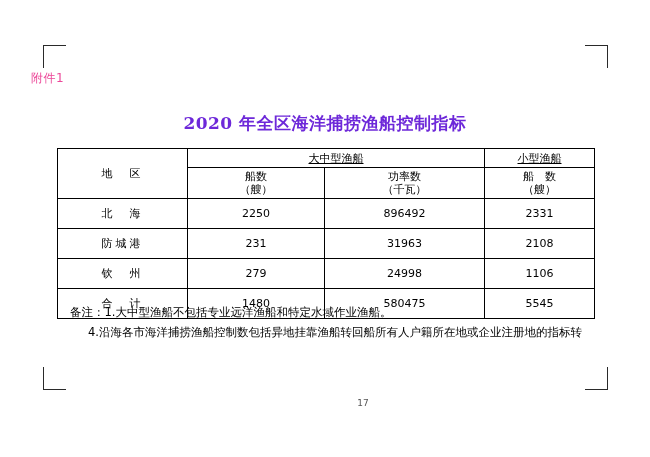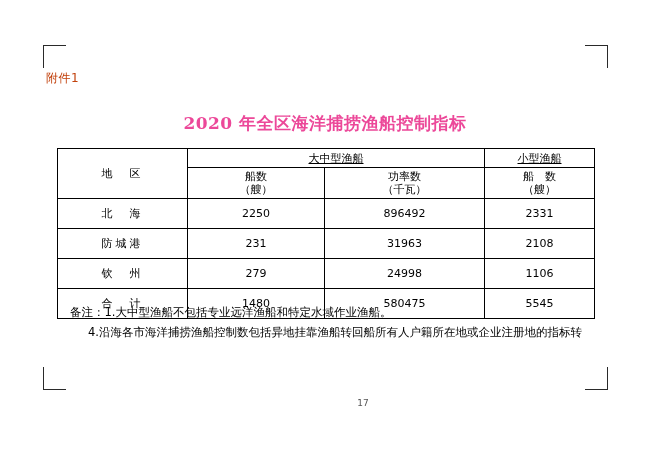--- a/index.html
+++ b/index.html
@@ -26,37 +26,37 @@
     width: 22px;
     height: 22px;
   }
   .crop.tl { left: 43px;  top: 45px;  border-left: 1px solid #2a2a2a; border-top: 1px solid #2a2a2a; }
   .crop.tr { left: 585px; top: 45px;  border-right: 1px solid #2a2a2a; border-top: 1px solid #2a2a2a; }
   .crop.bl { left: 43px;  top: 367px; border-left: 1px solid #2a2a2a; border-bottom: 1px solid #2a2a2a; }
   .crop.br { left: 585px; top: 367px; border-right: 1px solid #2a2a2a; border-bottom: 1px solid #2a2a2a; }
 
   .attach-label {
     position: absolute;
-    left: 46px;
+    left: 31px;
     top: 70px;
     font-size: 12px;
-    color: #c2410c;
+    color: #ec4899;
     font-family: "DejaVu Sans", "Liberation Sans", sans-serif;
     letter-spacing: 0.5px;
   }
 
   .doc-title {
     position: absolute;
     left: 0;
     top: 112px;
     width: 650px;
     text-align: center;
     font-size: 17px;
     font-weight: bold;
-    color: #ec4899;
+    color: #6d28d9;
     font-family: "DejaVu Serif", "Liberation Serif", serif;
     letter-spacing: 0.5px;
   }
 
   table.indicator-table {
     position: absolute;
     left: 57px;
     top: 148px;
     width: 537px;
     border-collapse: collapse;

